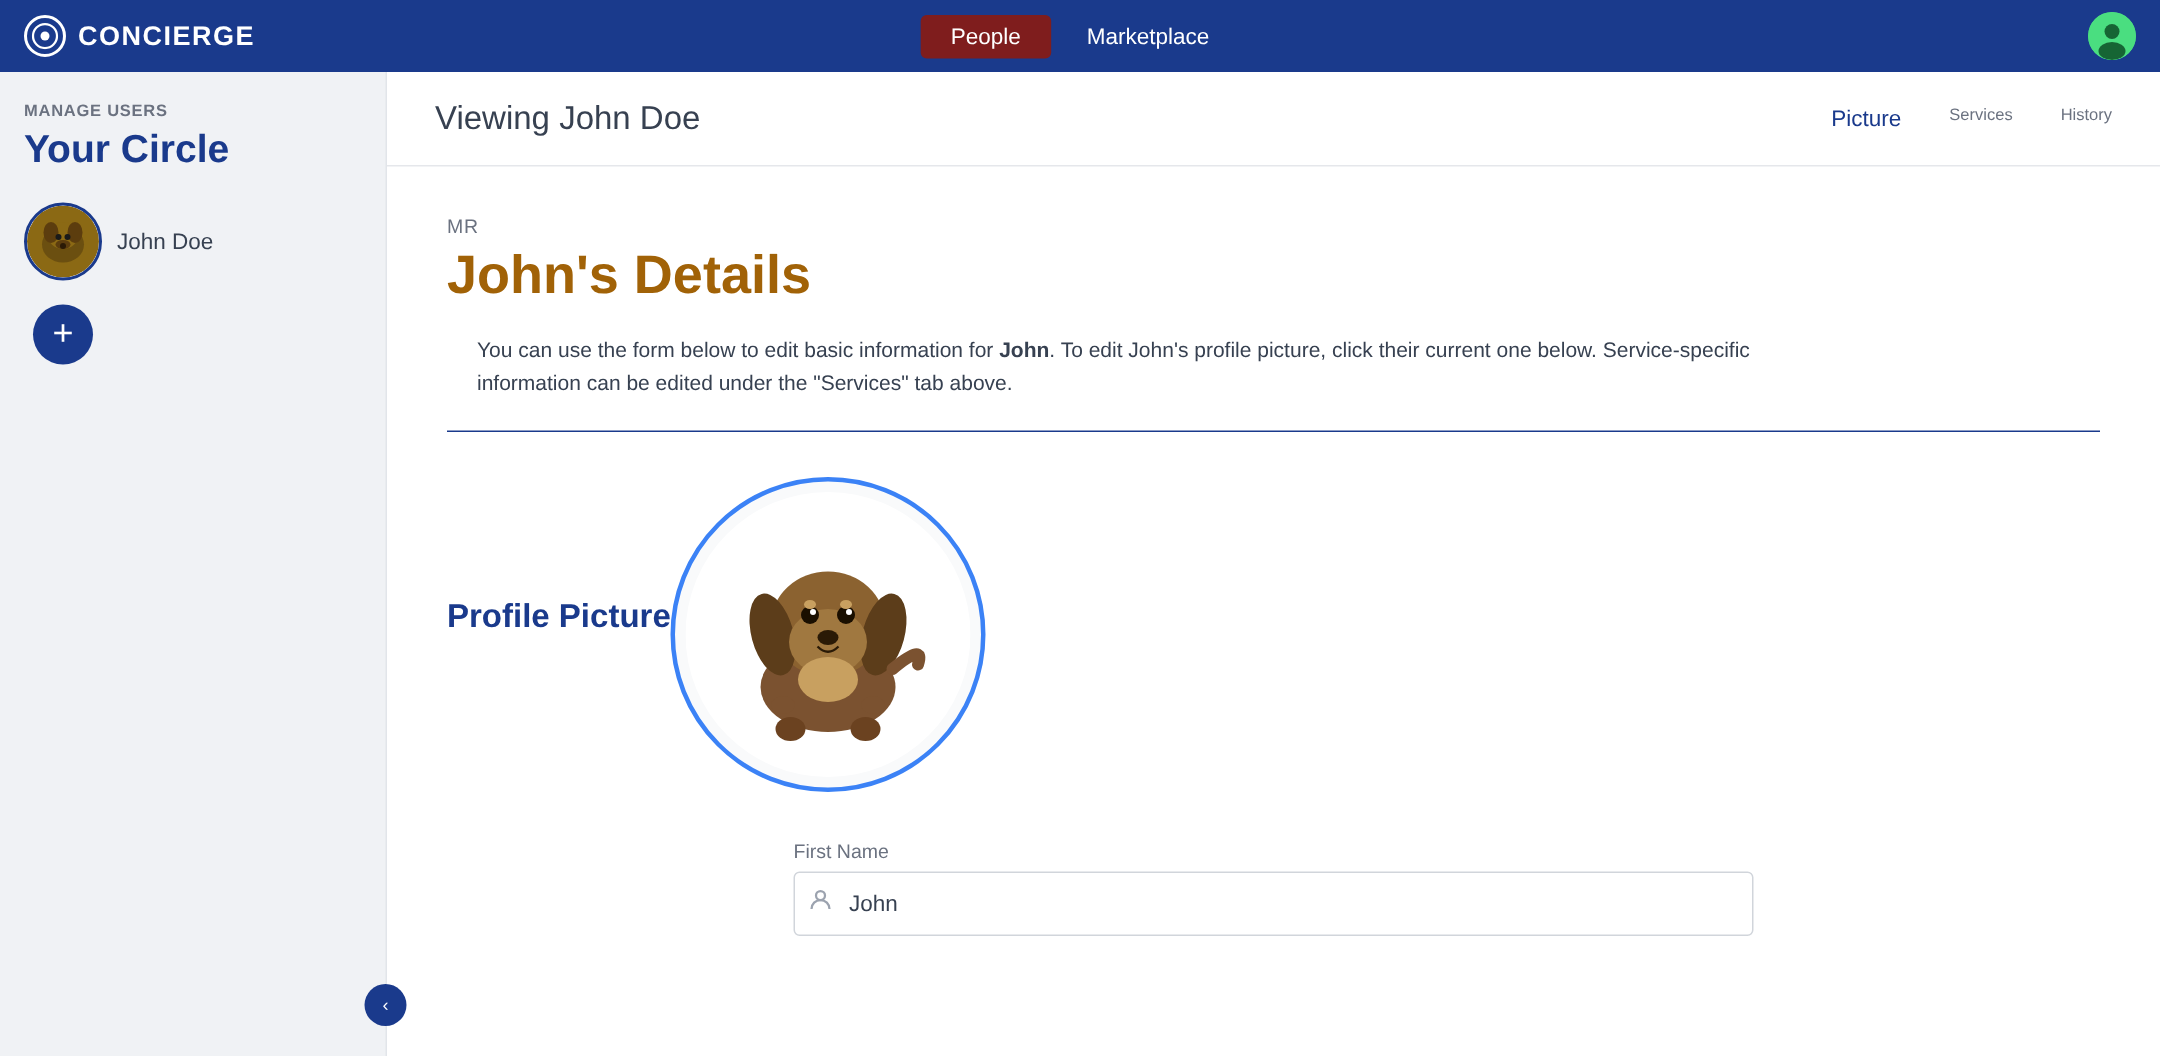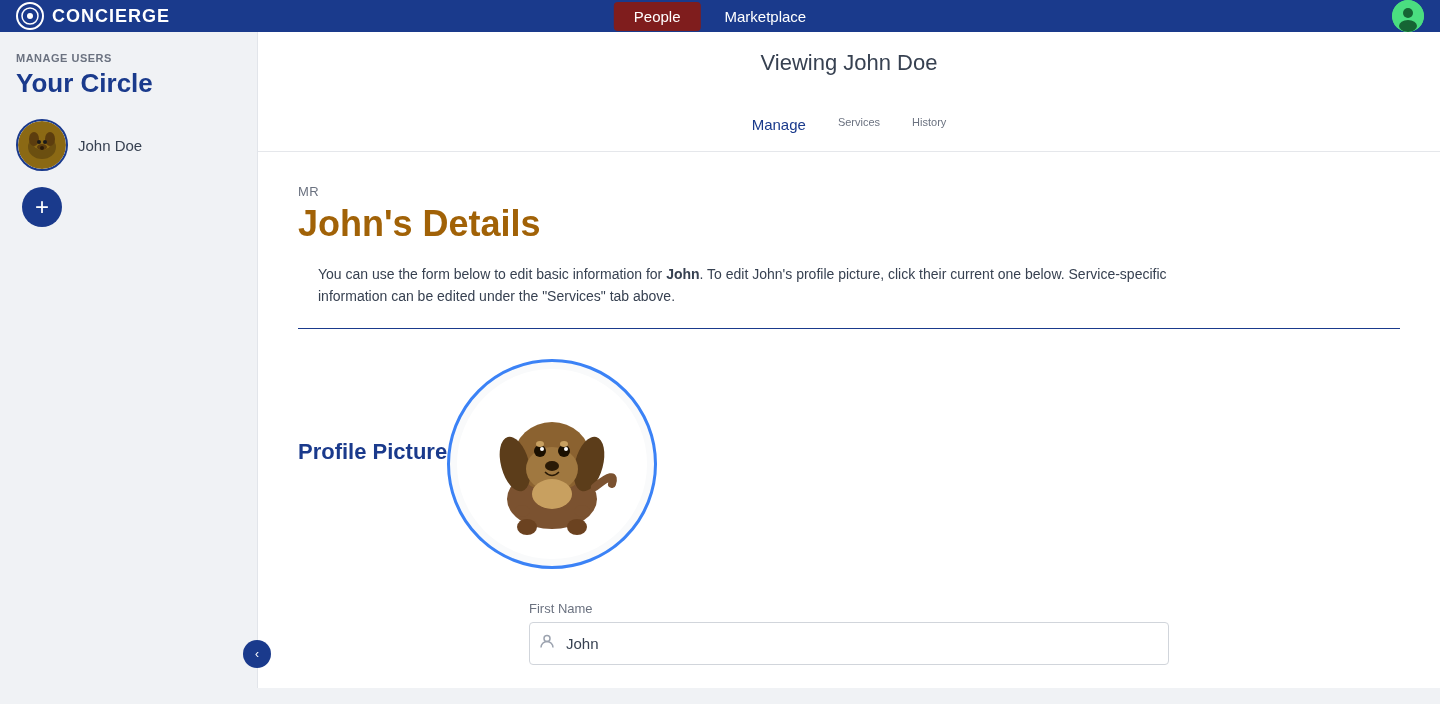--- a/index.html
+++ b/index.html
@@ -1,21 +1,21 @@
 <!DOCTYPE html>
 <html><head>
   <meta charset="utf-8">
   <style>
     * { box-sizing: border-box; margin: 0; padding: 0; }
     body { font-family: -apple-system, BlinkMacSystemFont, 'Segoe UI', sans-serif; background: #f0f2f5; height: 704px; overflow: hidden; }
 
     
     .top-nav {
       background: #1a3a8c;
-      height: 32px;
+      height: 48px;
       display: flex;
       align-items: center;
       padding: 0 16px;
       position: relative;
     }
     .logo-area {
       display: flex;
       align-items: center;
       gap: 8px;
       color: white;
@@ -164,21 +164,20 @@
       flex: 1;
       background: white;
       overflow-y: auto;
     }
     .content-header {
       display: flex;
       align-items: center;
       padding: 18px 32px;
       border-bottom: 1px solid #e5e7eb;
       gap: 40px;
-      flex-direction: column;
     }
     .viewing-title {
       font-size: 22px;
       font-weight: 400;
       color: #374151;
       flex: 1;
     }
     .content-tabs {
       display: flex;
       gap: 32px;
@@ -345,21 +344,21 @@
     <button class="collapse-btn">
       <span>‹</span>
     </button>
   </aside>
 
   <main class="main-content">
 
     <div class="content-header">
       <div class="viewing-title">Viewing John Doe</div>
       <div class="content-tabs">
-        <a class="tab-active">Manage</a>
+        <a class="tab-active">Picture</a>
         <a class="tab-inactive">Services</a>
         <a class="tab-inactive">History</a>
       </div>
     </div>
 
     <div class="content-body">
       <div class="salutation">MR</div>
       <div class="details-title">John's Details</div>
 
       <p class="description-text">

